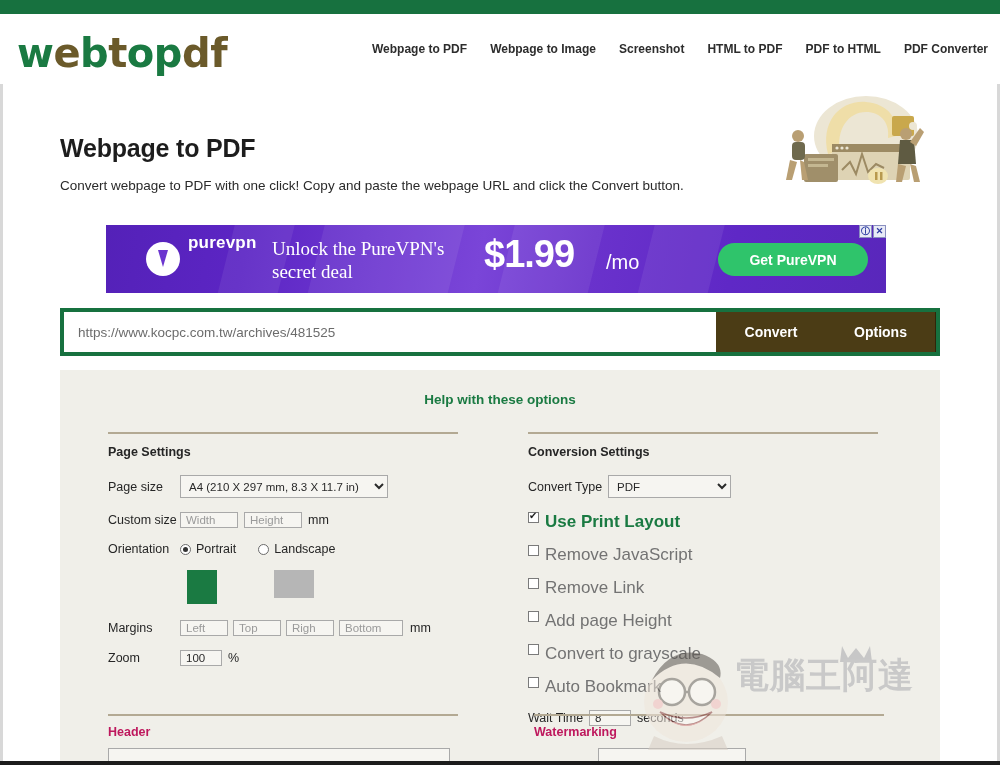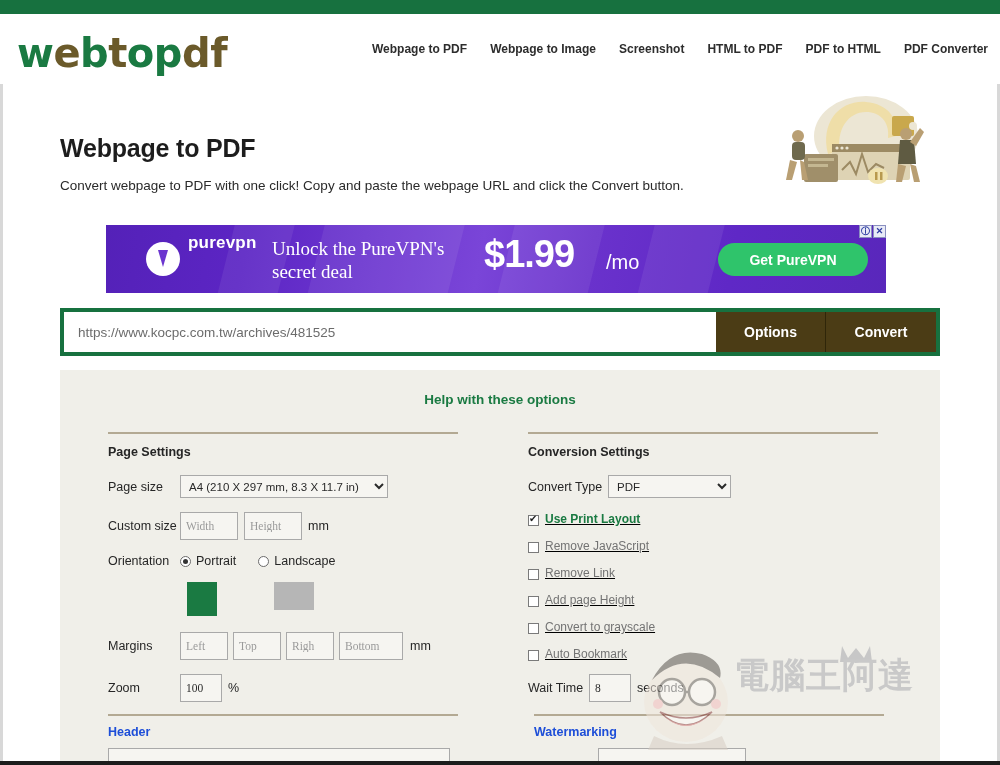--- a/index.html
+++ b/index.html
@@ -218,25 +218,25 @@
     border: 1px solid #a9a9a9;
     background: #f6f5f1;
     font-size: 11.5px; color: #2a2a2a;
     font-family: "Liberation Sans", sans-serif;
     padding: 0 4px;
   }
   select.ctl.pagesize { width: 208px; }
   select.ctl.converttype { width: 123px; }
 
   input.ctl {
-    height: 28px;
+    height: 16px;
     border: 1px solid #a9a9a9;
     background: #f6f5f1;
     font-size: 11.5px; color: #2a2a2a;
-    font-family: Liberation Serif, serif;
+    font-family: Liberation Sans, sans-serif;
     padding: 0 5px;
     outline: none;
   }
   input.ctl::placeholder { color: #9a9a9a; }
   .in-wh { width: 58px; }
   .in-mg { width: 48px; margin-right: 5px; }
   .in-mg.bottom { width: 64px; }
   .in-zoom { width: 42px; }
   .in-wait { width: 42px; }
   .unit { margin-left: 6px; font-size: 12.5px; }
@@ -260,24 +260,23 @@
   }
   .sw-portrait {
     width: 30px; height: 34px; background: #1a7a42;
   }
   .sw-landscape {
     width: 40px; height: 28px; background: #b6b6b6;
     margin-left: 57px; align-self: flex-start;
   }
 
   .cb-row {
-    display: flex; align-items: flex-end;
+    display: flex; align-items: flex-start;
     margin-bottom: 13px; cursor: pointer;
-    font-size: 12px;
-    text-decoration: underline;
+    font-size: 17px;
   }
   .cb {
     width: 11px; height: 11px; flex: none;
     border: 1px solid #7a7a7a; background: #ffffff;
     margin-right: 6px; position: relative;
   }
   .cb.on { background: #ffffff; }
   .cb.on::after {
     content: "\2714";
     position: absolute; left: 0px; top: -3px;
@@ -285,21 +284,21 @@
     line-height: 12px;
   }
   .cb-label { color: #737373; }
   .cb-label.green { color: #1a7a42; font-weight: bold; }
 
   .bottom-rule {
     position: absolute; height: 2px; background: #b3a993;
   }
   .bottom-title {
     position: absolute;
-    font-size: 12.5px; font-weight: bold; color: #1d4ed8;
+    font-size: 12.5px; font-weight: bold; color: #be185d;
   }
   .bottom-field {
     position: absolute;
     border: 1px solid #a9a9a9;
     background: #f6f5f1;
   }
 
   
   .watermark {
     position: absolute; left: 636px; top: 640px;
@@ -400,22 +399,22 @@
     <div class="ad-cta">Get PureVPN</div>
 
     <div class="ad-ctrl" style="right:0;">
       <div class="ad-ctrl-btn">ⓘ</div>
       <div class="ad-ctrl-btn">✕</div>
     </div>
   </div>
 
   <div class="urlbar">
     <input class="url-input" type="text" value="https://www.kocpc.com.tw/archives/481525" style="">
+    <div class="url-btn">Convert</div>
     <div class="url-btn sep">Options</div>
-    <div class="url-btn">Convert</div>
   </div>
 
   <div class="options">
 
     <div class="help-link">Help with these options</div>
 
     <div class="col-left">
       <div class="sec-rule"></div>
       <div class="sec-title">Page Settings</div>
 

